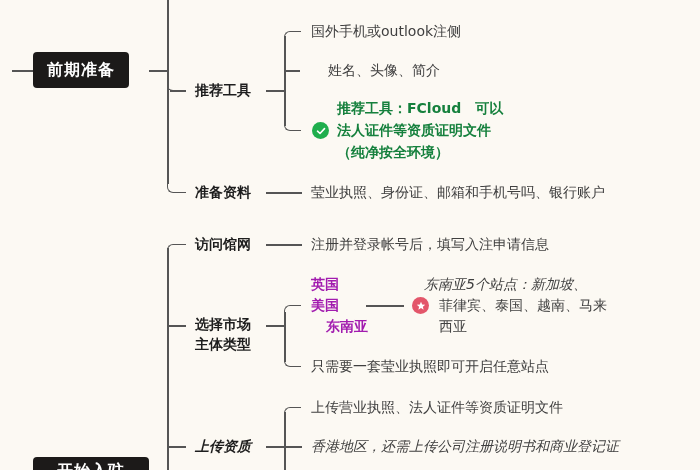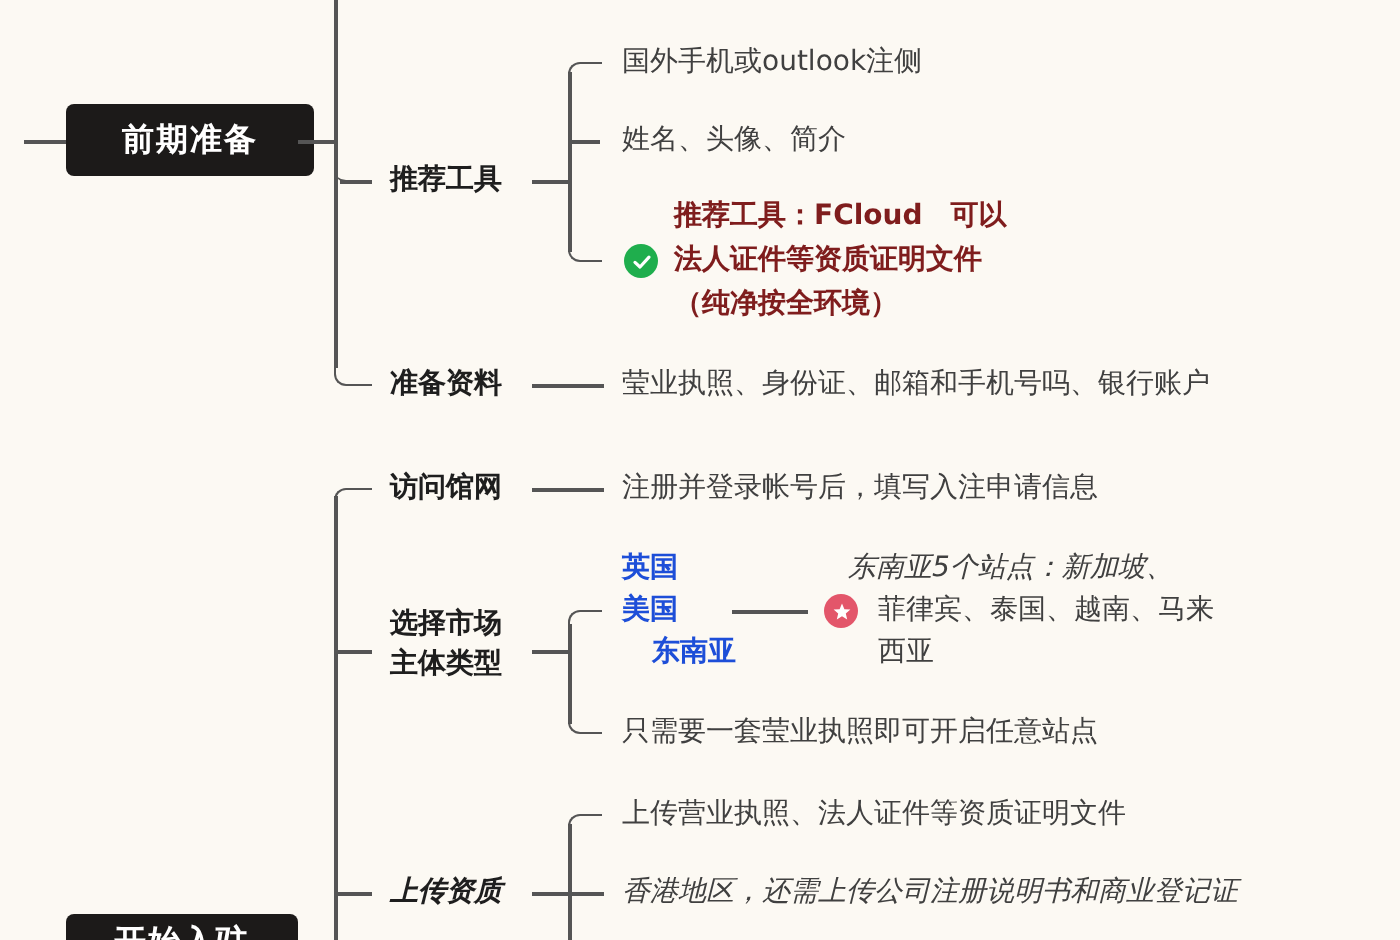--- a/index.html
+++ b/index.html
@@ -13,56 +13,56 @@
   .line-v { position: absolute; width: 1.5px; background: #555; }
   .corner-tl { position: absolute; border-left: 1.5px solid #555; border-top: 1.5px solid #555; border-top-left-radius: 6px; }
   .corner-bl { position: absolute; border-left: 1.5px solid #555; border-bottom: 1.5px solid #555; border-bottom-left-radius: 6px; }
   .root-node {
     position: absolute; background: #1c1a19; color: #fff; border-radius: 4px;
     font-weight: bold; font-size: 16px; display: flex; align-items: center; justify-content: center;
     letter-spacing: 1px;
   }
   .l2 { position: absolute; font-weight: bold; font-size: 14px; color: #1e1e1e; line-height: 20px; }
   .leaf { position: absolute; font-size: 14px; color: #404040; line-height: 20px; white-space: nowrap; }
-  .red { color: #7f1d1d; font-weight: bold; }
-  .red-plain { color: #1d4ed8; }
+  .red { color: #15803d; font-weight: bold; }
+  .red-plain { color: #a21caf; }
   .icon-check {
     position: absolute; width: 17px; height: 17px; border-radius: 50%; background: #1fae4d;
     display: flex; align-items: center; justify-content: center;
   }
   .icon-star {
     position: absolute; width: 17px; height: 17px; border-radius: 50%; background: #e3566a;
     display: flex; align-items: center; justify-content: center;
   }
 </style>
 </head>
 <body>
 
 <div class="line-h" style="left:12px; top:70px; width:22px;"></div>
-<div class="root-node" style="left:33px; top:52px; width:124px; height:36px;">
+<div class="root-node" style="left:33px; top:52px; width:96px; height:36px;">
   <span>前期准备</span>
 </div>
 <div class="line-h" style="left:149px; top:70px; width:19px;"></div>
 
 <div class="line-v" style="left:167px; top:0px; height:184px;"></div>
 <div class="corner-bl" style="left:167px; top:80px; width:18px; height:10px; border-left:none;"></div>
 <div class="line-h" style="left:170px; top:90px; width:16px;"></div>
 <div class="corner-bl" style="left:167px; top:178px; width:18px; height:14px;"></div>
 
 <div class="l2" style="left:195px; top:80px;">
   <span>推荐工具</span>
 </div>
 <div class="line-h" style="left:266px; top:90px; width:18px;"></div>
 <div class="line-v" style="left:284px; top:36px; height:90px;"></div>
 <div class="corner-tl" style="left:284px; top:31px; width:16px; height:10px;"></div>
 <div class="line-h" style="left:284px; top:70px; width:16px;"></div>
 <div class="corner-bl" style="left:284px; top:120px; width:16px; height:10px;"></div>
 
 <div class="leaf" style="left:311px; top:21px;">国外手机或outlook注侧</div>
-<div class="leaf" style="left:311px; top:60px;">姓名、头像、简介</div>
+<div class="leaf" style="left:328px; top:60px;">姓名、头像、简介</div>
 
 <div class="icon-check" style="left:312px; top:122px;">
   <svg width="10" height="10" viewBox="0 0 10 10">
       <path d="M1.5 5.2 L4 7.5 L8.5 2.6" stroke="#fff" stroke-width="1.6" fill="none" stroke-linecap="round" stroke-linejoin="round"></path>
     </svg>
 </div>
 <div class="leaf red" style="left:337px; top:98px;">推荐工具：FCloud　可以</div>
 <div class="leaf red" style="left:337px; top:120px;">法人证件等资质证明文件</div>
 <div class="leaf red" style="left:337px; top:142px;">（纯净按全环境）</div>
 
@@ -80,21 +80,21 @@
 <div class="root-node" style="left:33px; top:457px; width:116px; height:36px; align-items:flex-start; padding-top:4px; box-sizing:border-box;">
   <span>开始入驻</span>
 </div>
 
 <div class="l2" style="left:195px; top:234px;">
   <span>访问馆网</span>
 </div>
 <div class="line-h" style="left:266px; top:244px; width:36px;"></div>
 <div class="leaf" style="left:311px; top:234px;">注册并登录帐号后，填写入注申请信息</div>
 
-<div class="l2" style="left:195px; top:303px;font-family:Liberation Serif, serif;">
+<div class="l2" style="left:195px; top:314px;">
   <div>选择市场</div>
   <div>主体类型</div>
 </div>
 <div class="line-h" style="left:266px; top:325px; width:18px;"></div>
 <div class="line-v" style="left:284px; top:312px; height:50px;"></div>
 <div class="corner-tl" style="left:284px; top:305px; width:16px; height:10px;"></div>
 <div class="corner-bl" style="left:284px; top:356px; width:16px; height:10px;"></div>
 
 <div class="leaf red-plain" style="left:311px; top:274px; font-weight:bold;">英国</div>
 <div class="leaf red-plain" style="left:311px; top:295px; font-weight:bold;">美国</div>

